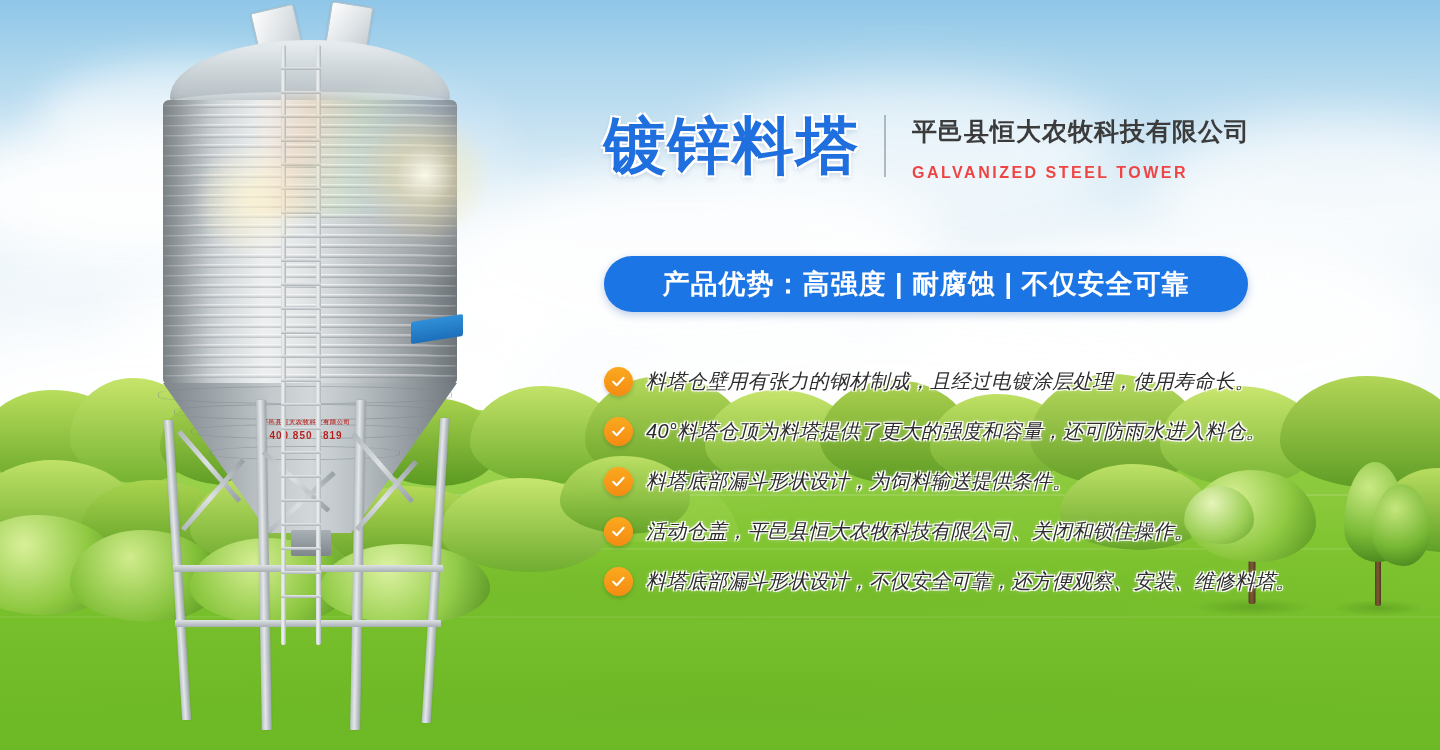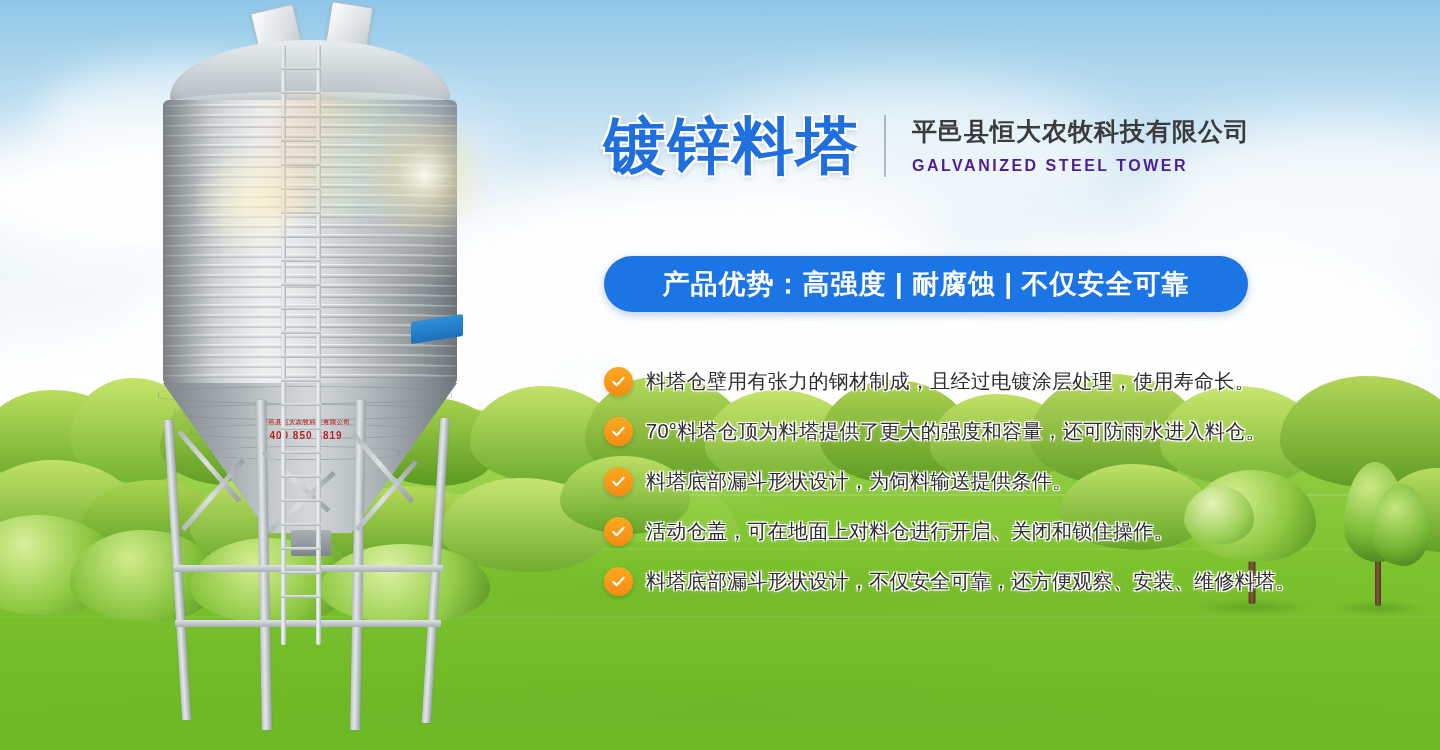--- a/index.html
+++ b/index.html
@@ -139,21 +139,21 @@
   .headrow{position:absolute;left:0;top:115px;display:flex;align-items:flex-start;}
   .main-title{
     font-size:62px;font-weight:bold;color:#1f6fdf;letter-spacing:2px;line-height:1;
     text-shadow:
       -2px -2px 0 #fff, 2px -2px 0 #fff, -2px 2px 0 #fff, 2px 2px 0 #fff,
       0 3px 6px rgba(0,40,110,.22);
   }
   .divider{width:2px;height:62px;background:#9aa4ad;margin:0 26px 0 24px;opacity:.75;}
   .titles{display:flex;flex-direction:column;justify-content:center;}
   .company{font-size:25px;font-weight:bold;color:#3b3b3b;letter-spacing:1px;}
-  .subtitle{font-size:16px;font-weight:bold;color:#4c1d95;letter-spacing:2.5px;margin-top:9px;}
+  .subtitle{font-size:16px;font-weight:bold;color:#ef4444;letter-spacing:2.5px;margin-top:16px;}
 
   .pill{
     position:absolute;left:0;top:256px;height:56px;min-width:644px;
     background:#1c75e5;border-radius:28px;
     display:flex;align-items:center;justify-content:center;
     box-shadow:0 3px 9px rgba(20,80,170,.28);
   }
   .pill-text{color:#fff;font-size:27px;font-weight:bold;letter-spacing:1px;white-space:nowrap;}
 
   .features{position:absolute;left:0;top:356px;width:700px;}
@@ -161,20 +161,21 @@
   .check{
     flex:0 0 auto;width:29px;height:29px;border-radius:50%;
     background:linear-gradient(180deg,#fba91f,#f58b12);
     display:flex;align-items:center;justify-content:center;
     box-shadow:0 2px 4px rgba(0,0,0,.18);margin-right:13px;
   }
   .check svg{display:block;}
   .feature-text{
     font-size:20px;color:#2d2d2d;letter-spacing:.3px;white-space:nowrap;
     text-shadow:-1.4px -1.4px 0 #fff,1.4px -1.4px 0 #fff,-1.4px 1.4px 0 #fff,1.4px 1.4px 0 #fff,0 0 4px #fff;
+    font-style:italic;
   }
 </style>
 </head>
 <body>
 
 <div class="stage">
 
   <div class="sky">
     <div class="cloud soft" style="left:-60px;top:120px;width:420px;height:150px;opacity:.95;"></div>
     <div class="cloud soft" style="left:120px;top:250px;width:460px;height:170px;opacity:.9;"></div>
@@ -367,39 +368,39 @@
         </span>
         <span class="feature-text">料塔仓壁用有张力的钢材制成，且经过电镀涂层处理，使用寿命长。</span>
       </div>
 
       <div class="feature">
         <span class="check">
           <svg width="17" height="17" viewBox="0 0 17 17">
               <path d="M3.2 8.8 L6.7 12.2 L13.6 4.8" fill="none" stroke="#fff" stroke-width="2.1" stroke-linecap="round" stroke-linejoin="round"></path>
             </svg>
         </span>
-        <span class="feature-text">70°料塔仓顶为料塔提供了更大的强度和容量，还可防雨水进入料仓。</span>
+        <span class="feature-text">40°料塔仓顶为料塔提供了更大的强度和容量，还可防雨水进入料仓。</span>
       </div>
 
       <div class="feature">
         <span class="check">
           <svg width="17" height="17" viewBox="0 0 17 17">
               <path d="M3.2 8.8 L6.7 12.2 L13.6 4.8" fill="none" stroke="#fff" stroke-width="2.1" stroke-linecap="round" stroke-linejoin="round"></path>
             </svg>
         </span>
         <span class="feature-text">料塔底部漏斗形状设计，为饲料输送提供条件。</span>
       </div>
 
       <div class="feature">
         <span class="check">
           <svg width="17" height="17" viewBox="0 0 17 17">
               <path d="M3.2 8.8 L6.7 12.2 L13.6 4.8" fill="none" stroke="#fff" stroke-width="2.1" stroke-linecap="round" stroke-linejoin="round"></path>
             </svg>
         </span>
-        <span class="feature-text">活动仓盖，可在地面上对料仓进行开启、关闭和锁住操作。</span>
+        <span class="feature-text">活动仓盖，平邑县恒大农牧科技有限公司、关闭和锁住操作。</span>
       </div>
 
       <div class="feature">
         <span class="check">
           <svg width="17" height="17" viewBox="0 0 17 17">
               <path d="M3.2 8.8 L6.7 12.2 L13.6 4.8" fill="none" stroke="#fff" stroke-width="2.1" stroke-linecap="round" stroke-linejoin="round"></path>
             </svg>
         </span>
         <span class="feature-text">料塔底部漏斗形状设计，不仅安全可靠，还方便观察、安装、维修料塔。</span>
       </div>

